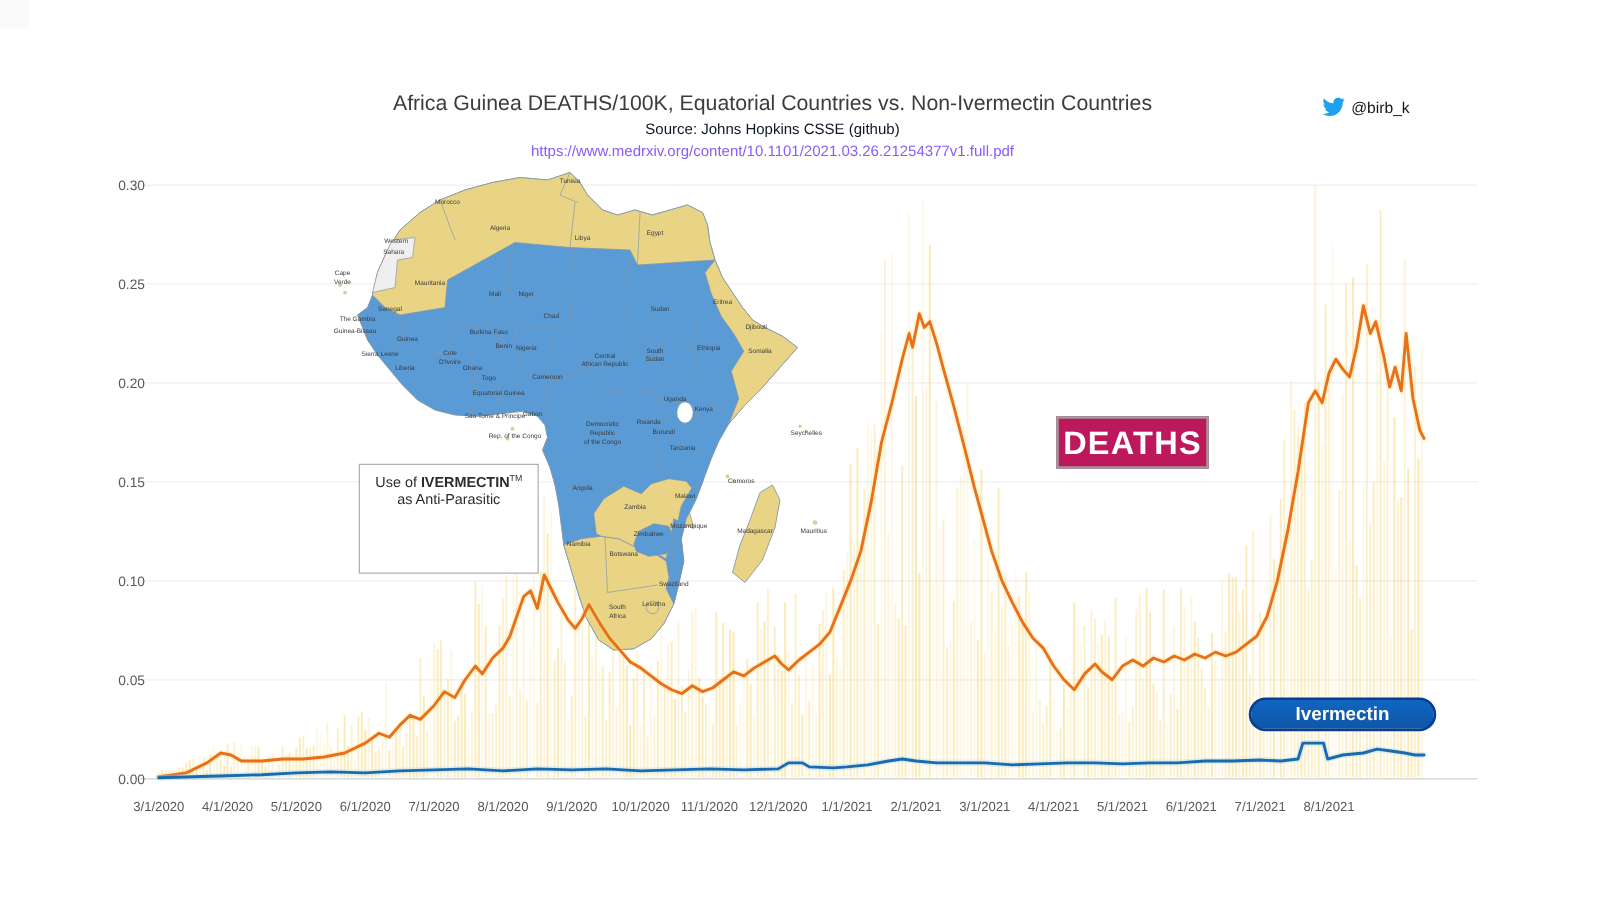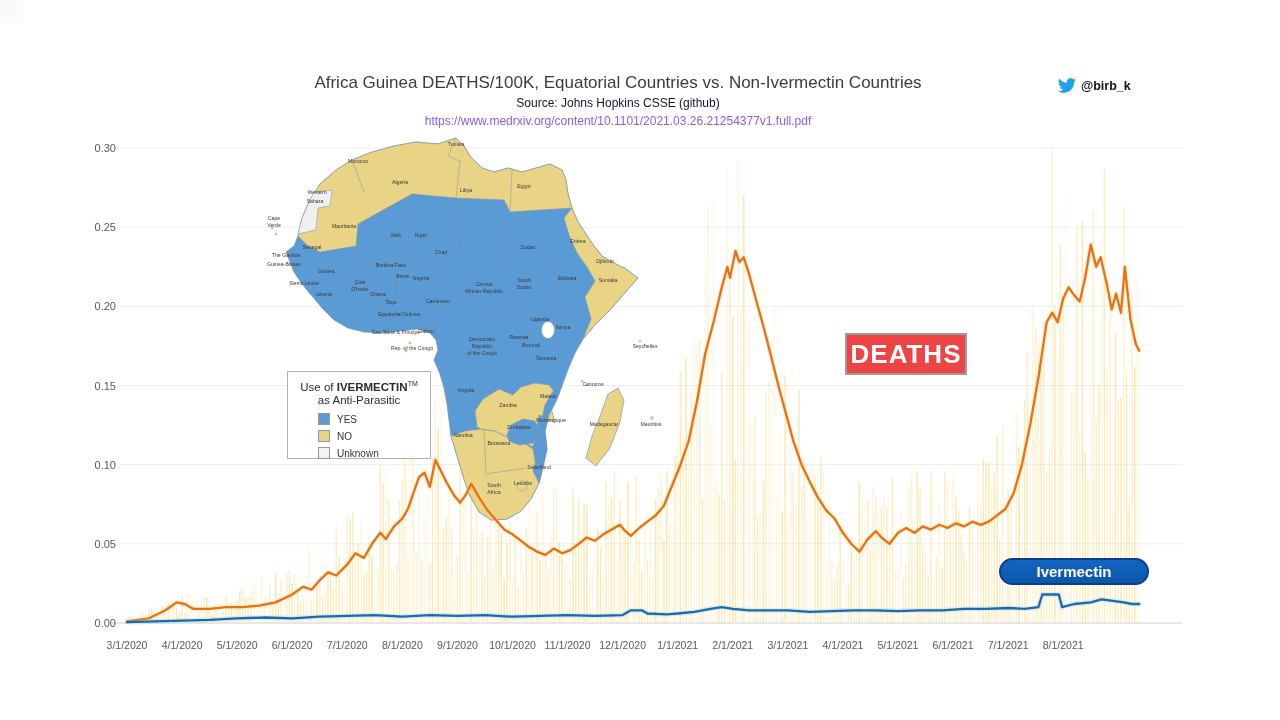--- a/index.html
+++ b/index.html
@@ -8,22 +8,22 @@
   #corner-square{position:absolute;left:0;top:0;width:23px;height:23px;background:#fafafa;}
   svg{position:absolute;left:0;top:0;}
   #chart-bg,#chart-lines{width:1280px;height:720px;}
   #africa-map{left:260px;top:130px;width:420px;height:400px;}
   .title-wrap{position:absolute;left:0;top:72px;width:1236px;text-align:center;color:#3c3c3c;}
   .title-main{font-size:17px;line-height:21px;}
   .title-main b{font-weight:normal;}
   .title-sub{font-size:12px;line-height:16px;color:#0f172a;margin-top:2px;}
   .title-url{font-size:12px;line-height:16px;color:#8b5cf6;margin-top:2px;}
   #twitter-badge{position:absolute;left:1058px;top:78px;display:flex;align-items:center;gap:5px;}
-  #twitter-badge span{font-size:12.5px;font-weight:bold;color:#141414;}
-  #deaths-box{position:absolute;left:845px;top:333px;width:118px;height:38px;background:#ef4444;
+  #twitter-badge span{font-size:12.5px;font-weight:normal;color:#141414;}
+  #deaths-box{position:absolute;left:845px;top:333px;width:118px;height:38px;background:#be185d;
       border:2px solid #9c9c9c;color:#fff;font-size:26px;font-weight:bold;letter-spacing:1px;
       display:flex;align-items:center;justify-content:center;}
   .pill{position:absolute;border-radius:14px;display:flex;align-items:center;justify-content:center;
       font-weight:bold;font-size:15px;color:#fffdf5;box-sizing:border-box;}
   #pill-non{left:998px;top:201px;width:150px;height:28px;}
   #pill-iv{left:999px;top:558px;width:150px;height:27px;}
   #map-legend{position:absolute;left:287px;top:371px;width:144px;height:88px;background:#fff;
       border:1px solid #b0b0b0;box-sizing:border-box;padding:5px 4px 4px 4px;}
   .leg-title{font-size:11.5px;color:#2b2b2b;text-align:center;line-height:13px;}
   .leg-title b{font-weight:bold;}
@@ -564,34 +564,20 @@
           <text x="234" y="364" text-anchor="middle" font-size="5.2" fill="#3a3a3a" font-family="&quot;Liberation Sans&quot;,sans-serif">Africa</text>
         </g>
     </g>
   </svg>
 
   <div id="map-legend">
     <div class="leg-title">
       <span>Use of </span><b>IVERMECTIN</b><sup>TM</sup><br>
       <span>as Anti-Parasitic</span>
     </div>
-    <div id="legend-items">
-        <div class="leg-row">
-          <div class="leg-swatch" style="background: rgb(91, 155, 213);"></div>
-          <span class="leg-label">YES</span>
-        </div>
-        <div class="leg-row">
-          <div class="leg-swatch" style="background: rgb(233, 211, 133);"></div>
-          <span class="leg-label">NO</span>
-        </div>
-        <div class="leg-row">
-          <div class="leg-swatch" style="background: rgb(244, 244, 244);"></div>
-          <span class="leg-label">Unknown</span>
-        </div>
-      </div>
   </div>
 
   <svg id="chart-lines" viewBox="0 0 1280 720" xmlns="http://www.w3.org/2000/svg">
       <path d="M127.0,621.4 L149.0,618.3 L165.5,610.3 L176.6,602.4 L184.8,604.0 L193.1,608.8 L209.6,608.8 L226.1,607.2 L242.6,607.2 L259.2,605.6 L275.7,602.4 L292.2,594.5 L303.2,586.6 L311.5,589.8 L319.7,580.3 L328.0,572.3 L336.3,575.5 L347.3,564.4 L355.5,553.3 L363.8,558.1 L372.1,543.8 L380.3,532.8 L385.8,539.1 L394.1,526.4 L402.4,518.5 L407.9,509.0 L413.4,493.2 L418.9,477.3 L424.4,472.6 L429.9,486.8 L435.4,459.9 L440.9,471.0 L446.4,482.1 L454.7,496.3 L460.2,502.7 L465.7,494.8 L471.2,483.7 L479.4,497.9 L487.7,510.6 L496.0,520.1 L504.2,529.6 L512.5,534.3 L520.8,540.7 L529.0,547.0 L537.3,551.8 L545.5,554.9 L553.8,548.6 L562.1,553.3 L570.3,550.2 L578.6,543.8 L586.8,537.5 L595.1,540.7 L603.4,534.3 L611.6,529.6 L619.9,524.8 L625.4,531.2 L630.9,535.9 L639.2,528.0 L647.4,521.7 L655.7,515.3 L663.9,505.8 L672.2,485.3 L680.5,464.7 L688.7,440.9 L697.0,401.3 L705.2,353.8 L713.5,322.2 L721.8,287.3 L727.3,266.8 L730.0,277.8 L735.5,250.9 L739.4,262.0 L743.8,257.3 L749.3,274.7 L754.8,295.3 L763.1,325.3 L771.3,357.0 L779.6,390.3 L787.8,420.3 L793.3,440.9 L801.6,464.7 L809.9,482.1 L818.1,497.9 L826.4,510.6 L834.6,518.5 L842.9,532.8 L851.2,543.8 L859.4,551.8 L867.7,539.1 L876.0,531.2 L881.5,537.5 L889.7,543.8 L898.0,532.8 L906.2,528.0 L914.5,532.8 L922.8,526.4 L931.0,529.6 L939.3,524.8 L947.5,528.0 L955.8,523.3 L964.1,526.4 L972.3,521.7 L980.6,524.8 L988.8,521.7 L997.1,515.3 L1005.4,509.0 L1013.6,493.2 L1021.9,464.7 L1030.1,425.1 L1038.4,377.6 L1046.7,322.2 L1052.2,312.7 L1057.7,322.2 L1063.2,298.4 L1068.7,287.3 L1074.2,295.3 L1079.7,301.6 L1085.2,277.8 L1090.7,244.6 L1096.2,266.8 L1100.6,257.3 L1107.2,285.8 L1111.7,309.5 L1116.1,293.7 L1121.0,312.7 L1124.9,266.8 L1130.4,319.0 L1135.9,344.3 L1139.2,350.7" fill="none" stroke="#FFDD7A" stroke-width="5" opacity="0.3" stroke-linejoin="round" stroke-linecap="round"></path>
       <path d="M127.0,621.4 L149.0,618.3 L165.5,610.3 L176.6,602.4 L184.8,604.0 L193.1,608.8 L209.6,608.8 L226.1,607.2 L242.6,607.2 L259.2,605.6 L275.7,602.4 L292.2,594.5 L303.2,586.6 L311.5,589.8 L319.7,580.3 L328.0,572.3 L336.3,575.5 L347.3,564.4 L355.5,553.3 L363.8,558.1 L372.1,543.8 L380.3,532.8 L385.8,539.1 L394.1,526.4 L402.4,518.5 L407.9,509.0 L413.4,493.2 L418.9,477.3 L424.4,472.6 L429.9,486.8 L435.4,459.9 L440.9,471.0 L446.4,482.1 L454.7,496.3 L460.2,502.7 L465.7,494.8 L471.2,483.7 L479.4,497.9 L487.7,510.6 L496.0,520.1 L504.2,529.6 L512.5,534.3 L520.8,540.7 L529.0,547.0 L537.3,551.8 L545.5,554.9 L553.8,548.6 L562.1,553.3 L570.3,550.2 L578.6,543.8 L586.8,537.5 L595.1,540.7 L603.4,534.3 L611.6,529.6 L619.9,524.8 L625.4,531.2 L630.9,535.9 L639.2,528.0 L647.4,521.7 L655.7,515.3 L663.9,505.8 L672.2,485.3 L680.5,464.7 L688.7,440.9 L697.0,401.3 L705.2,353.8 L713.5,322.2 L721.8,287.3 L727.3,266.8 L730.0,277.8 L735.5,250.9 L739.4,262.0 L743.8,257.3 L749.3,274.7 L754.8,295.3 L763.1,325.3 L771.3,357.0 L779.6,390.3 L787.8,420.3 L793.3,440.9 L801.6,464.7 L809.9,482.1 L818.1,497.9 L826.4,510.6 L834.6,518.5 L842.9,532.8 L851.2,543.8 L859.4,551.8 L867.7,539.1 L876.0,531.2 L881.5,537.5 L889.7,543.8 L898.0,532.8 L906.2,528.0 L914.5,532.8 L922.8,526.4 L931.0,529.6 L939.3,524.8 L947.5,528.0 L955.8,523.3 L964.1,526.4 L972.3,521.7 L980.6,524.8 L988.8,521.7 L997.1,515.3 L1005.4,509.0 L1013.6,493.2 L1021.9,464.7 L1030.1,425.1 L1038.4,377.6 L1046.7,322.2 L1052.2,312.7 L1057.7,322.2 L1063.2,298.4 L1068.7,287.3 L1074.2,295.3 L1079.7,301.6 L1085.2,277.8 L1090.7,244.6 L1096.2,266.8 L1100.6,257.3 L1107.2,285.8 L1111.7,309.5 L1116.1,293.7 L1121.0,312.7 L1124.9,266.8 L1130.4,319.0 L1135.9,344.3 L1139.2,350.7" fill="none" stroke="#E8701A" stroke-width="2.3" stroke-linejoin="round" stroke-linecap="round"></path>
       <path d="M127.0,622.2 L154.5,621.4 L182.1,620.6 L209.6,619.8 L237.1,618.3 L264.7,617.5 L292.2,618.3 L319.7,616.7 L347.3,615.9 L374.8,615.1 L402.4,616.7 L429.9,615.1 L457.4,615.9 L485.0,615.1 L512.5,616.7 L540.0,615.9 L567.6,615.1 L595.1,615.9 L622.6,615.1 L630.9,610.3 L641.9,610.3 L647.4,613.5 L666.7,614.3 L677.7,613.5 L694.2,611.9 L710.7,608.8 L721.8,607.2 L732.8,608.8 L749.3,610.3 L765.8,610.3 L787.8,610.3 L809.9,611.9 L831.9,611.1 L853.9,610.3 L876.0,610.3 L898.0,611.1 L920.0,610.3 L942.0,610.3 L964.1,608.8 L986.1,608.8 L1008.1,608.0 L1024.6,608.8 L1038.4,607.2 L1042.3,594.5 L1058.8,594.5 L1062.1,607.2 L1074.2,604.0 L1090.7,602.4 L1101.7,599.3 L1112.8,600.8 L1123.8,602.4 L1132.0,604.0 L1139.2,604.0" fill="none" stroke="#9CD0EE" stroke-width="5" opacity="0.3" stroke-linejoin="round" stroke-linecap="round"></path>
       <path d="M127.0,622.2 L154.5,621.4 L182.1,620.6 L209.6,619.8 L237.1,618.3 L264.7,617.5 L292.2,618.3 L319.7,616.7 L347.3,615.9 L374.8,615.1 L402.4,616.7 L429.9,615.1 L457.4,615.9 L485.0,615.1 L512.5,616.7 L540.0,615.9 L567.6,615.1 L595.1,615.9 L622.6,615.1 L630.9,610.3 L641.9,610.3 L647.4,613.5 L666.7,614.3 L677.7,613.5 L694.2,611.9 L710.7,608.8 L721.8,607.2 L732.8,608.8 L749.3,610.3 L765.8,610.3 L787.8,610.3 L809.9,611.9 L831.9,611.1 L853.9,610.3 L876.0,610.3 L898.0,611.1 L920.0,610.3 L942.0,610.3 L964.1,608.8 L986.1,608.8 L1008.1,608.0 L1024.6,608.8 L1038.4,607.2 L1042.3,594.5 L1058.8,594.5 L1062.1,607.2 L1074.2,604.0 L1090.7,602.4 L1101.7,599.3 L1112.8,600.8 L1123.8,602.4 L1132.0,604.0 L1139.2,604.0" fill="none" stroke="#1A6BAD" stroke-width="2.3" stroke-linejoin="round" stroke-linecap="round"></path>
     </svg>
 
   <div id="deaths-box">DEATHS</div>

